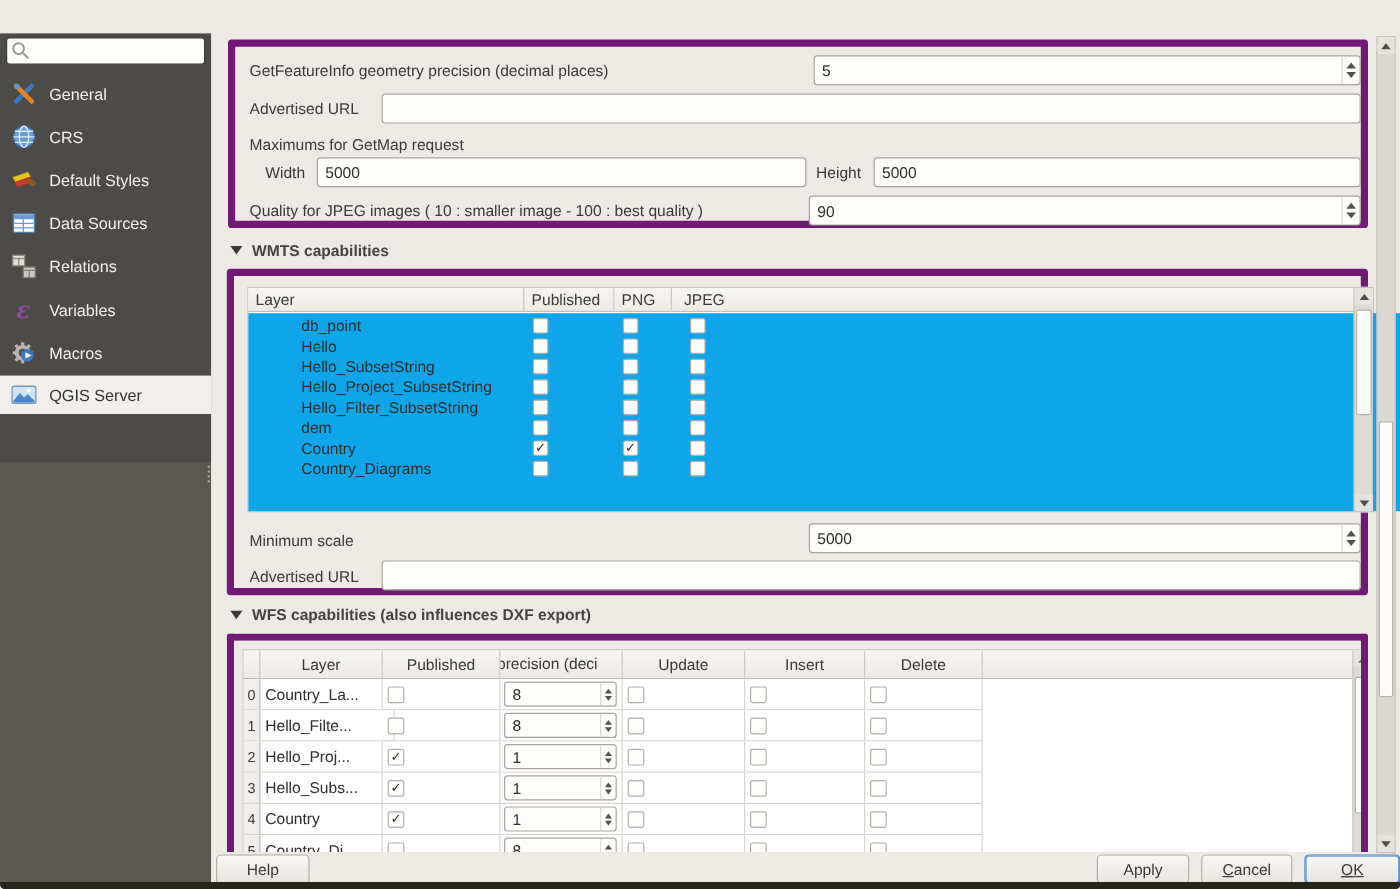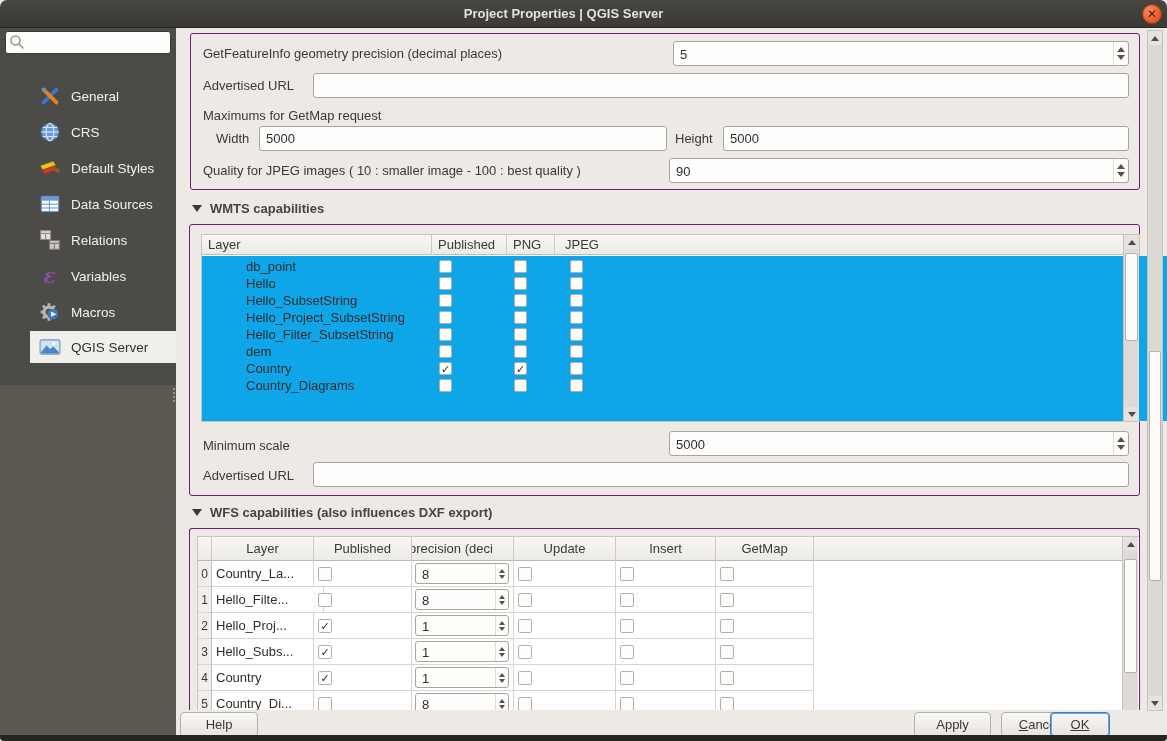--- a/index.html
+++ b/index.html
@@ -18,32 +18,32 @@
   #close-btn{position:absolute;right:5px;top:4px;width:20px;height:20px;border-radius:50%;
     background:radial-gradient(circle at 35% 30%,#f58d62,#e95420 70%);
     border:1px solid #9e3d18;color:#4a2010;font-weight:bold;font-size:12px;
     line-height:18px;text-align:center;}
   
   #sidebar{position:absolute;left:0;top:28px;width:176px;height:707px;background:#5b5852;}
   #sidebar-listbg{position:absolute;left:0;top:0;width:176px;height:357px;background:#4d4b47;}
   #search{position:absolute;left:5px;top:3px;width:166px;height:23px;background:#fdfdfc;
     border:1px solid #3c3b37;border-radius:3px;padding:0 4px 0 24px;font-size:12px;color:#3a3935;outline:none;}
   #search-icon{position:absolute;left:9px;top:6px;width:16px;height:16px;pointer-events:none;}
-  #sidebar-list{position:absolute;left:0;top:50px;width:176px;padding-left:30px;}
+  #sidebar-list{position:absolute;left:0;top:32px;width:176px;}
   .side-item{position:relative;height:36px;display:flex;align-items:center;cursor:default;}
   .side-icon{width:22px;height:22px;margin-left:9px;flex:0 0 22px;}
   .side-icon svg{width:22px;height:22px;display:block;}
   .side-label{margin-left:10px;color:#f2f0ec;font-size:13.5px;white-space:nowrap;}
   .side-item.selected{height:32px;margin-top:1px;background:#f1efeb;}
   .side-item.selected .side-label{color:#33322e;}
   #splitter-dots{position:absolute;left:173px;top:358px;width:3px;}
   #splitter-dots i{display:block;width:2px;height:2px;border-radius:50%;background:#a9a59f;margin:2px 0;}
   
   #content{position:absolute;left:176px;top:28px;width:991px;height:707px;background:#edeae6;}
-  .group{position:absolute;border:1px solid #701a75;border-radius:3px;background:#edeae6;}
+  .group{position:absolute;border:6px solid #701a75;border-radius:3px;background:#edeae6;}
   .lbl{position:absolute;white-space:nowrap;color:#3a3935;}
   .txtin{position:absolute;background:#fdfdfc;border:1px solid #a9a49e;border-radius:3px;
     padding:0 6px;font-size:13px;color:#2f2e2b;outline:none;
     font-family:"Liberation Sans","DejaVu Sans",sans-serif;}
   
   .spinbox{position:absolute;background:#fdfdfc;border:1px solid #a9a49e;border-radius:3px;}
   .spinbox .val{position:absolute;left:6px;top:50%;transform:translateY(-50%);color:#2f2e2b;}
   .spinbox .arrows{position:absolute;right:0;top:0;bottom:0;width:15px;border-left:1px solid #dedad5;
     display:flex;flex-direction:column;align-items:center;justify-content:center;gap:3px;}
   .tri-up{width:0;height:0;border-left:4px solid transparent;border-right:4px solid transparent;border-bottom:5px solid #56534e;}
@@ -91,24 +91,20 @@
     text-align:center;line-height:23px;padding:0 10px;}
   .btn u{text-decoration:underline;}
   .btn.ok-btn{border:1px solid #3f7fc1;box-shadow:0 0 0 1px #6ea4d8 inset;}
   #bottom-strip{position:absolute;left:0;top:735px;width:1167px;height:6px;background:#262520;border-radius:0 0 4px 4px;}
 </style>
 </head>
 <body>
 
 <div id="window">
 
-  <div id="titlebar">
-    <div id="title-text">Project Properties | QGIS Server</div>
-    <div id="close-btn">✕</div>
-  </div>
 
   <div id="sidebar">
     <div id="sidebar-listbg"></div>
     <input id="search" value="" style="">
     <span id="search-icon">
       <svg viewBox="0 0 16 16">
           <circle cx="6.5" cy="6.5" r="4.5" fill="none" stroke="#9b978f" stroke-width="1.6"></circle>
           <line x1="10" y1="10" x2="14.5" y2="14.5" stroke="#9b978f" stroke-width="1.6"></line>
         </svg>
     </span>
@@ -343,21 +339,21 @@
 
     <div class="group" style="left:13px;top:500px;width:951px;height:182px;border-bottom:none;border-radius:3px 3px 0 0;overflow:hidden;">
       <div id="wfs-table">
         <div id="wfs-headrow">
             <div class="wfs-hcell" style="left: 0px; width: 14px;"></div>
             <div class="wfs-hcell" style="left: 14px; width: 102px;">Layer</div>
             <div class="wfs-hcell" style="left: 116px; width: 98px;">Published</div>
             <div class="wfs-hcell clip" style="left: 214px; width: 102px;">precision (deci</div>
             <div class="wfs-hcell" style="left: 316px; width: 102px;">Update</div>
             <div class="wfs-hcell" style="left: 418px; width: 100px;">Insert</div>
-            <div class="wfs-hcell" style="left: 518px; width: 98px;">GetMap</div>
+            <div class="wfs-hcell" style="left: 518px; width: 98px;">Delete</div>
           </div>
         <div id="wfs-body">
             <div class="wfs-row">
               <div class="wfs-cell wfs-rownum" style="left: 0px; width: 14px;">0</div>
               <div class="wfs-cell wfs-layercell" style="left: 14px; width: 102px;">Country_La...</div>
               <div class="wfs-cell" style="left: 116px; width: 98px;">
                 <div class="checkbox" style="left: 4px; top: 6px;"></div>
               </div>
               <div class="wfs-cell" style="left: 214px; width: 102px;">
                 <div class="spinbox small" style="left: 3px; top: 2px; width: 94px; height: 21px;">
@@ -519,17 +515,17 @@
         </div>
       <div class="sb-thumb" style="top:320px;height:230px;"></div>
       <div class="sb-btn" style="bottom:0;">
           <span class="sb-tri-down"></span>
         </div>
     </div>
 
     <div class="btn" style="left:4px;top:684px;width:78px;">Help</div>
     <div class="btn" style="left:738px;top:684px;width:77px;">Apply</div>
     <div class="btn" style="left:825px;top:684px;width:76px;"><u>C</u>ancel</div>
-    <div class="btn ok-btn" style="left:874px;top:684px;width:60px;text-decoration:underline;"><u>O</u>K</div>
+    <div class="btn ok-btn" style="left:911px;top:684px;width:80px;text-decoration:underline;"><u>O</u>K</div>
   </div>
 
   <div id="bottom-strip"></div>
 </div>
 
 </body></html>

